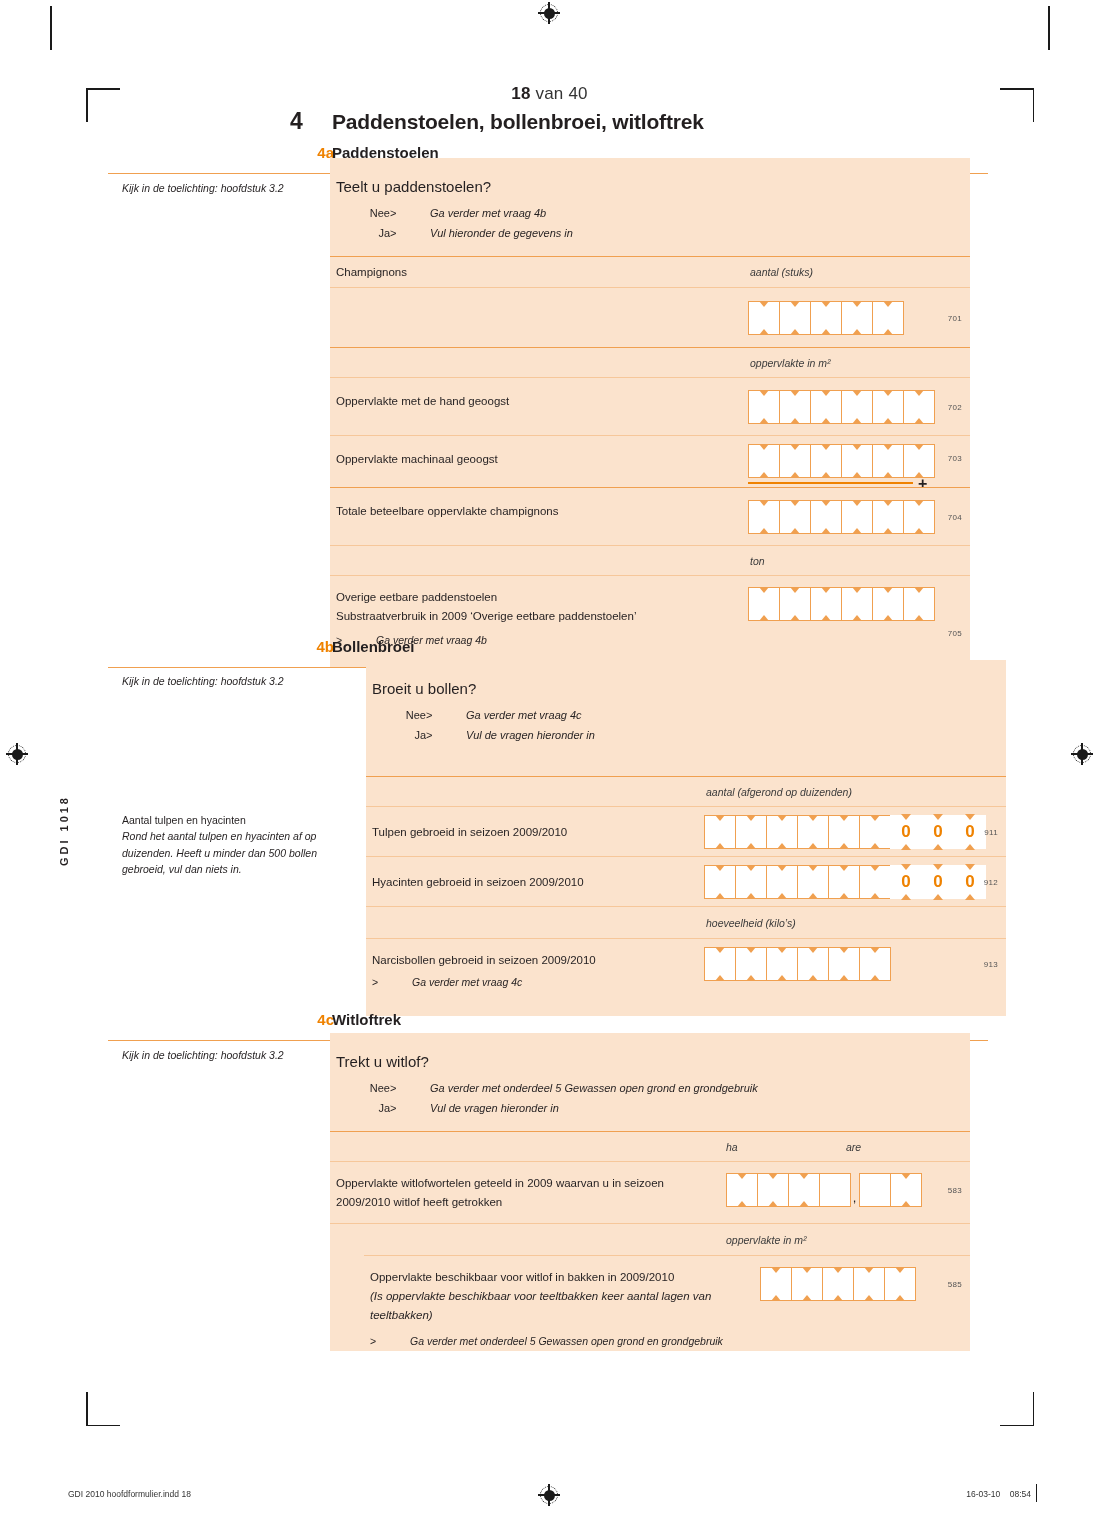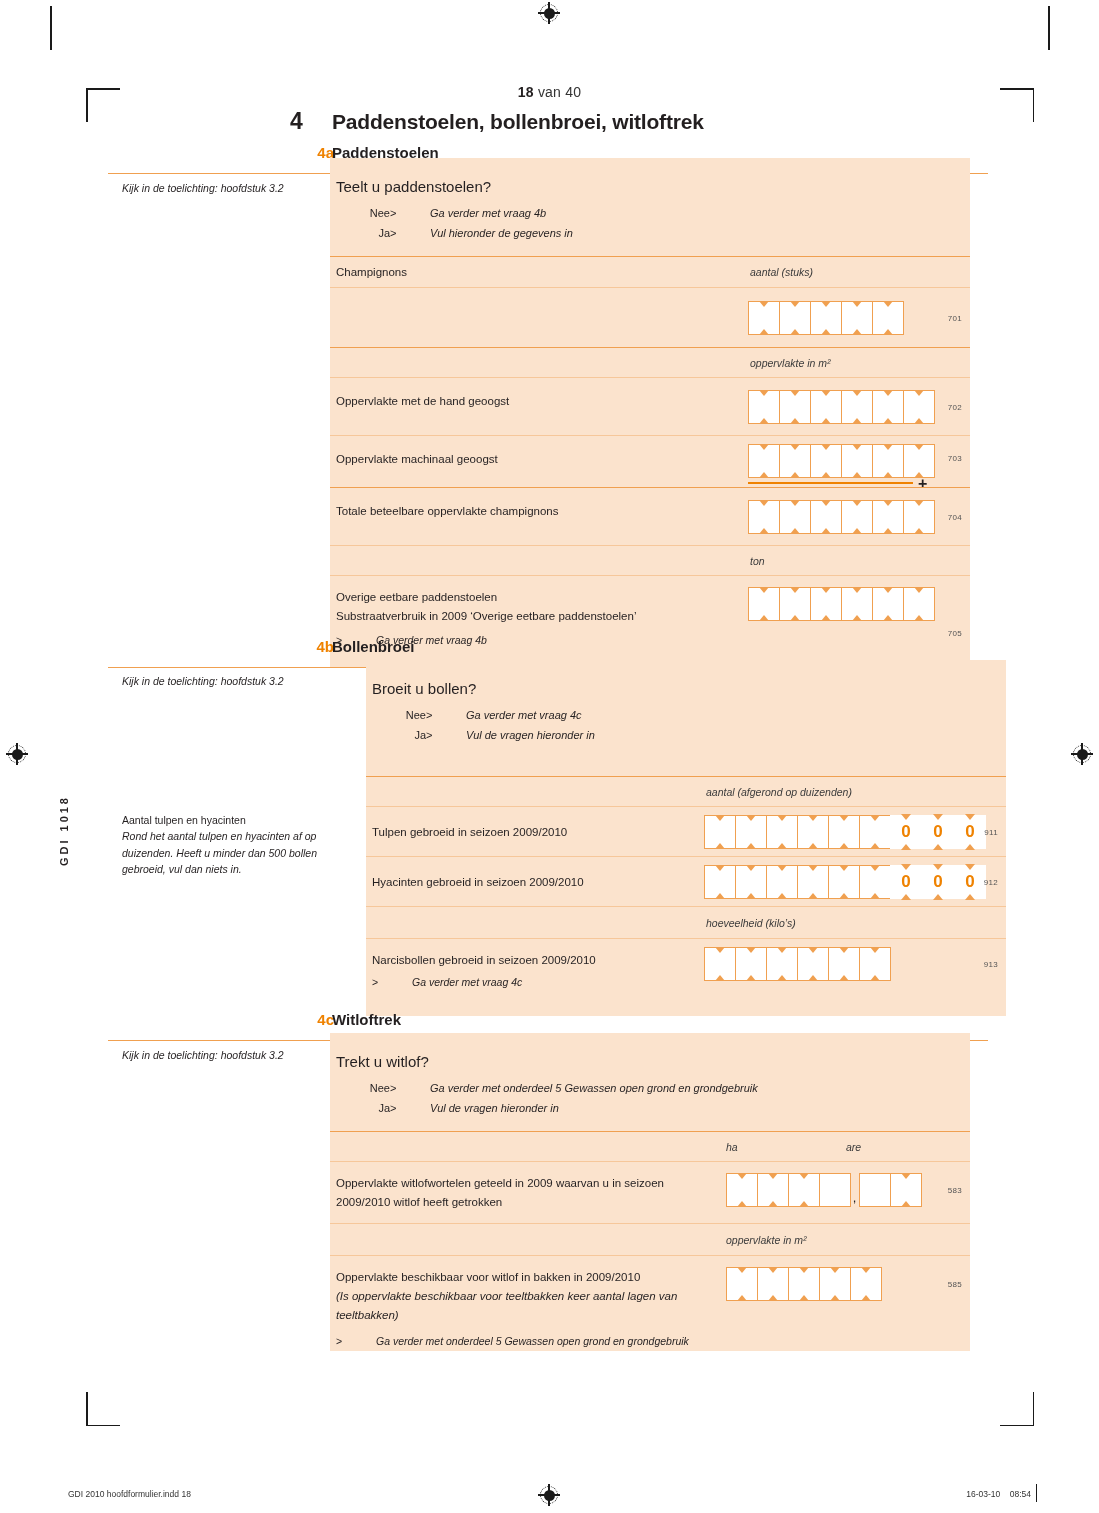--- a/index.html
+++ b/index.html
@@ -15,21 +15,21 @@
   .cropmark .v{position:absolute;background:#1a1a1a;width:1.5px;}
   .reg{position:absolute;width:22px;height:22px;}
   .reg .ring{position:absolute;inset:2px;border:1.5px dotted #1a1a1a;border-radius:50%;}
   .reg .dot{position:absolute;left:5.5px;top:5.5px;width:11px;height:11px;background:#1a1a1a;border-radius:50%;}
   .reg .cx{position:absolute;left:0;top:10px;width:22px;height:1.5px;background:#1a1a1a;}
   .reg .cy{position:absolute;left:10px;top:0;width:1.5px;height:22px;background:#1a1a1a;}
   .edge-tick{position:absolute;background:#1a1a1a;}
 
   
   .pagenum{position:absolute;left:0;top:84px;width:1099px;text-align:center;
-           font-size:14px;letter-spacing:.2px;}
+           font-size:17px;letter-spacing:.2px;}
   .pagenum b{font-weight:bold;}
   .pagenum i{font-style:normal;color:#333;}
 
   .chapter{position:absolute;left:290px;top:108px;width:760px;display:flex;align-items:baseline;}
   .chapter .num{width:42px;font-size:23px;font-weight:bold;color:#231f20;}
   .chapter .ttl{font-size:21px;font-weight:bold;letter-spacing:-0.2px;}
 
   
   .sechead{position:absolute;left:108px;width:880px;height:30px;}
   .sechead .lbl{position:absolute;left:182px;top:0;width:44px;text-align:right;
@@ -394,21 +394,21 @@
         <div class="cell nonotch"></div>
         <div class="cell"></div>
       </div>
       <span class="rowno" style="top:24px;">583</span>
     </div>
 
     <div class="prow thin" style="height:32px;">
       <span class="unit" style="left:396px;top:10px;">oppervlakte in m²</span>
     </div>
 
-    <div class="prow thin" style="height:96px;">
+    <div class="prow thin" style="height:96px;margin-left:34px;">
       <div class="rowlabel" style="padding-top:12px;padding-bottom:0;width:390px;">
         <div>Oppervlakte beschikbaar voor witlof in bakken in 2009/2010</div>
         <div style="font-style:italic;">(Is oppervlakte beschikbaar voor teeltbakken keer aantal lagen van teeltbakken)</div>
       </div>
       <div class="comb" style="left:396px;top:11px;">
         <div class="cell"></div>
         <div class="cell"></div>
         <div class="cell"></div>
         <div class="cell"></div>
         <div class="cell"></div>

